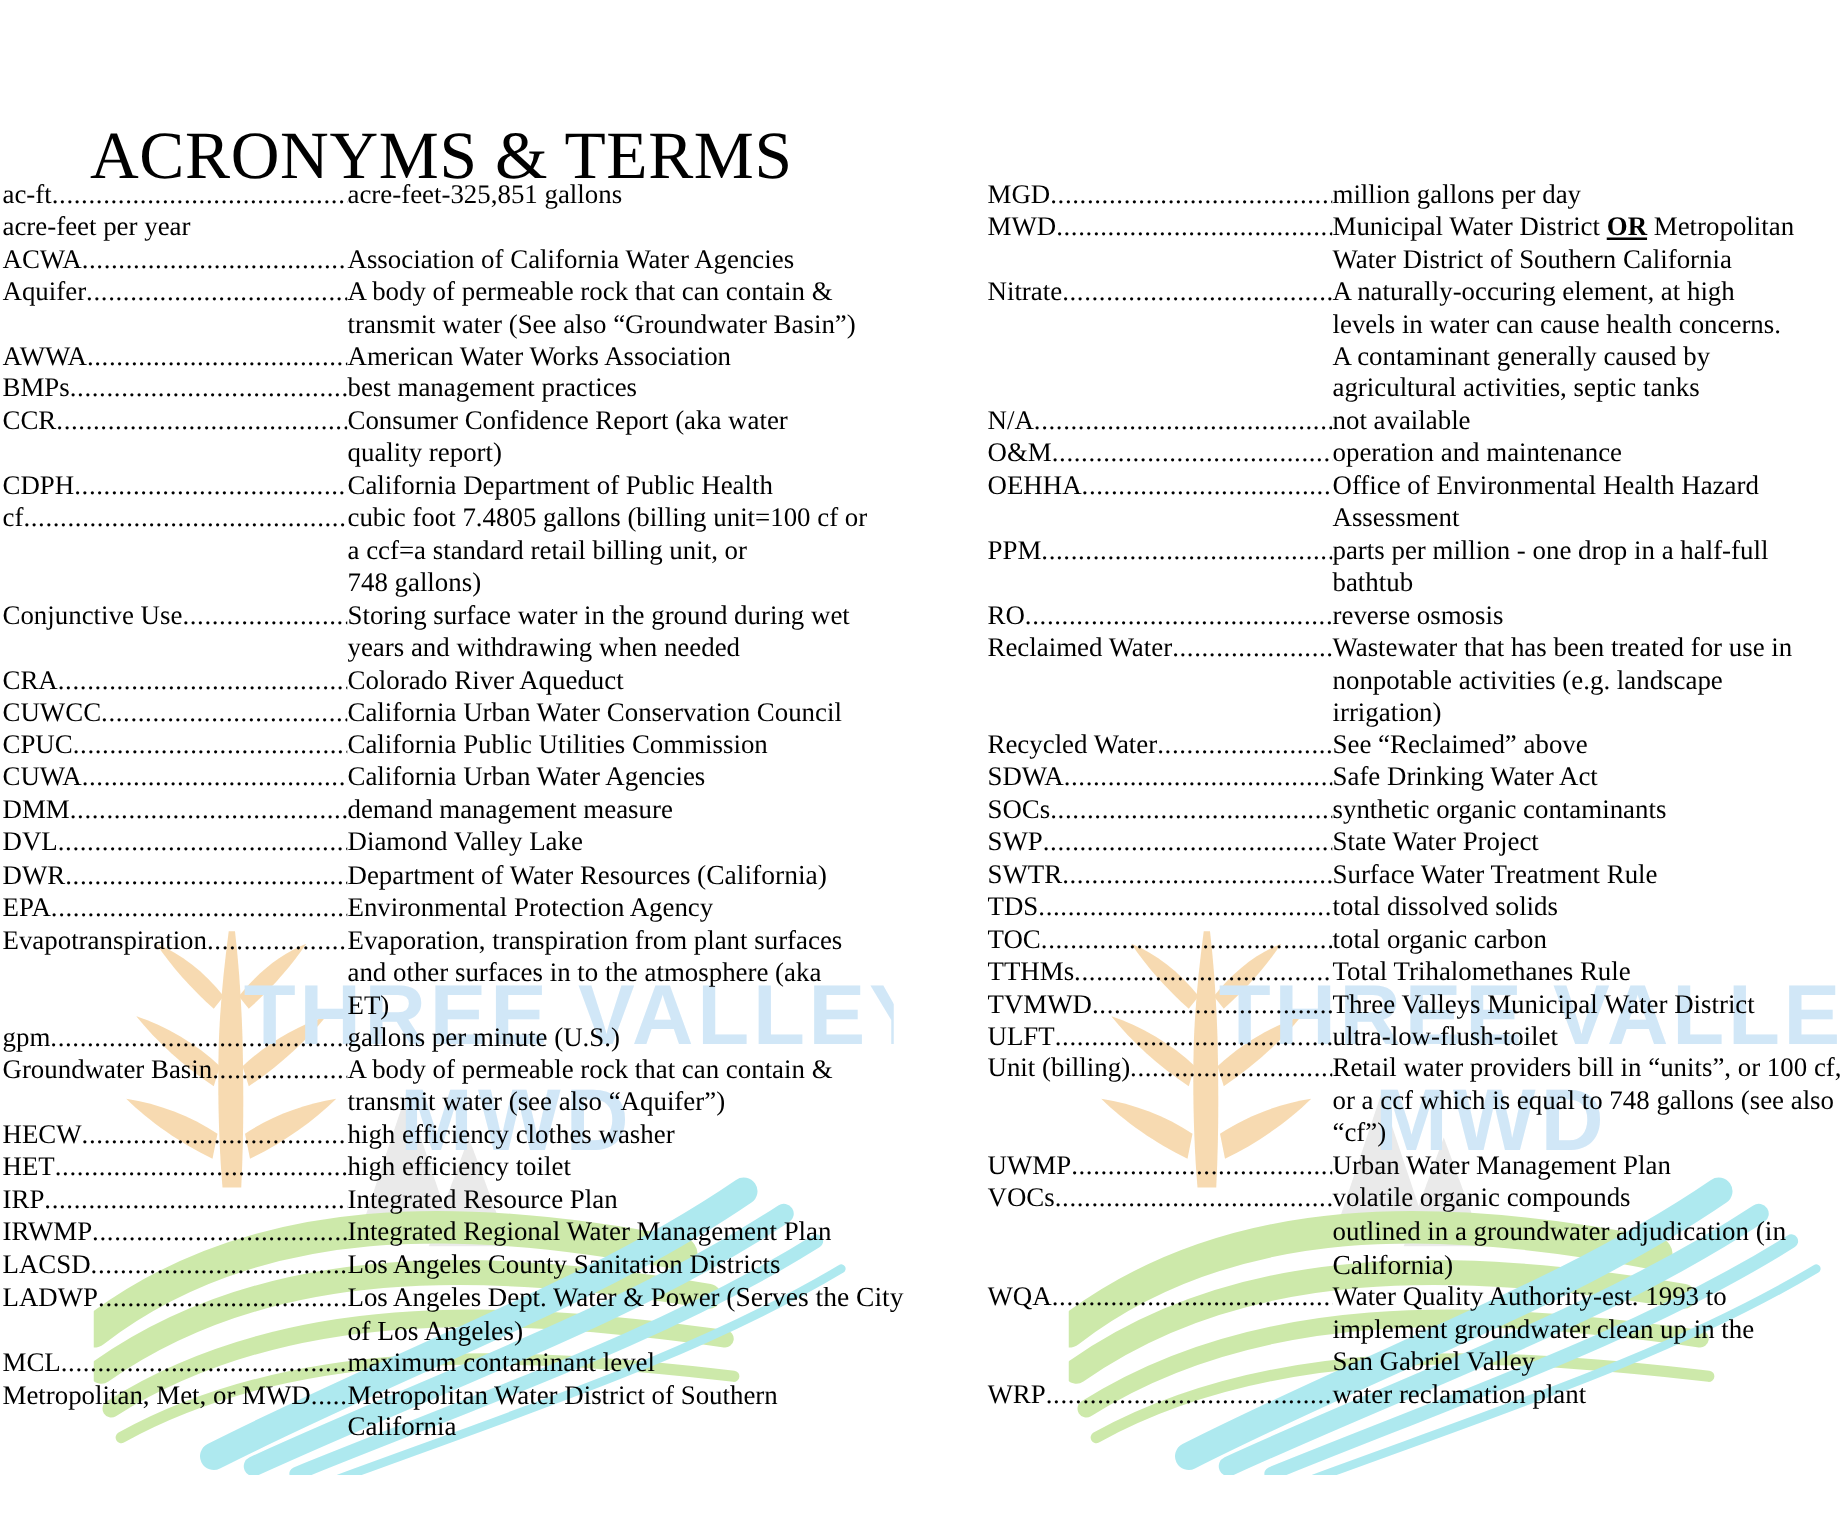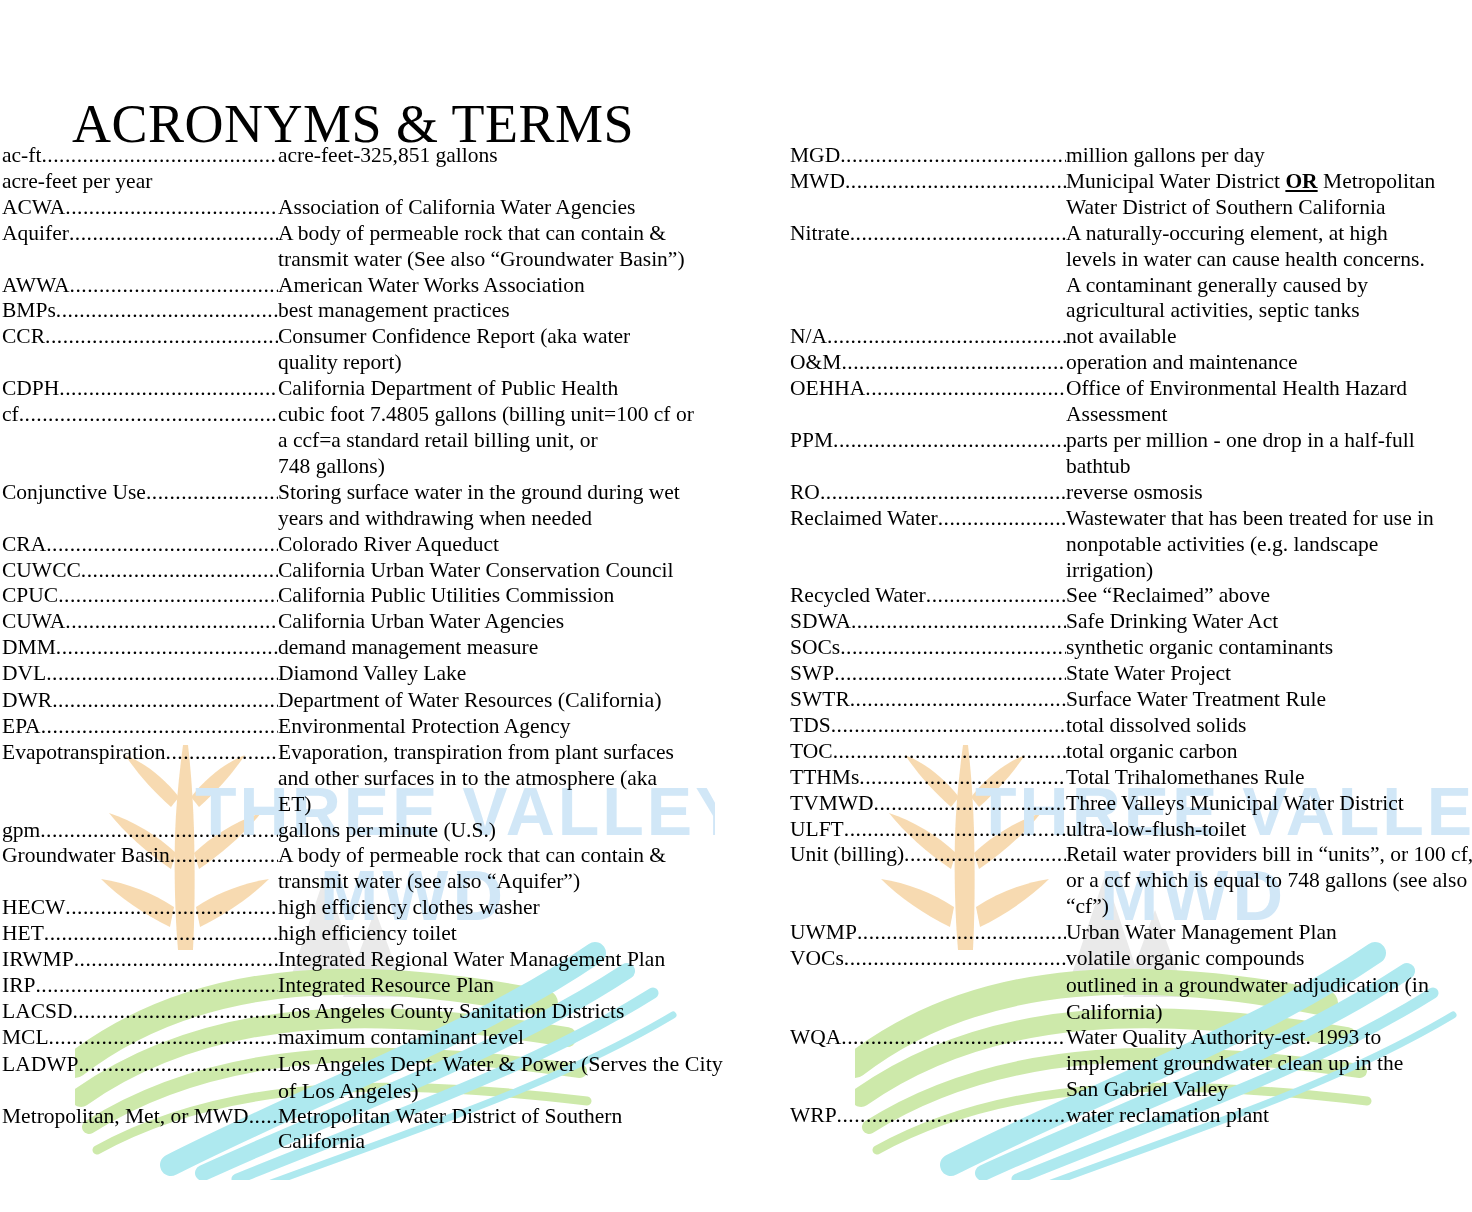--- a/index.html
+++ b/index.html
@@ -393,62 +393,62 @@
           <span class="term-box">
             <span class="term">HET</span>
             <span class="leader"></span>
           </span>
           <span class="def-first">high efficiency toilet</span>
         </div>
       </div>
       <div class="entry">
         <div class="entry-head">
           <span class="term-box">
+            <span class="term">IRP</span>
+            <span class="leader"></span>
+          </span>
+          <span class="def-first">Integrated Resource Plan</span>
+        </div>
+      </div>
+      <div class="entry">
+        <div class="entry-head">
+          <span class="term-box">
             <span class="term">IRWMP</span>
             <span class="leader"></span>
           </span>
           <span class="def-first">Integrated Regional Water Management Plan</span>
         </div>
       </div>
       <div class="entry">
         <div class="entry-head">
           <span class="term-box">
-            <span class="term">IRP</span>
-            <span class="leader"></span>
-          </span>
-          <span class="def-first">Integrated Resource Plan</span>
-        </div>
-      </div>
-      <div class="entry">
-        <div class="entry-head">
-          <span class="term-box">
             <span class="term">LACSD</span>
             <span class="leader"></span>
           </span>
           <span class="def-first">Los Angeles County Sanitation Districts</span>
         </div>
       </div>
       <div class="entry">
         <div class="entry-head">
           <span class="term-box">
+            <span class="term">LADWP</span>
+            <span class="leader"></span>
+          </span>
+          <span class="def-first">Los Angeles Dept. Water &amp; Power <span class="small">(Serves the City</span></span>
+        </div>
+        <div class="cont small">of Los Angeles)</div>
+      </div>
+      <div class="entry">
+        <div class="entry-head">
+          <span class="term-box">
             <span class="term">MCL</span>
             <span class="leader"></span>
           </span>
           <span class="def-first">maximum contaminant level</span>
         </div>
-      </div>
-      <div class="entry">
-        <div class="entry-head">
-          <span class="term-box">
-            <span class="term">LADWP</span>
-            <span class="leader"></span>
-          </span>
-          <span class="def-first">Los Angeles Dept. Water &amp; Power <span class="small">(Serves the City</span></span>
-        </div>
-        <div class="cont small">of Los Angeles)</div>
       </div>
       <div class="entry">
         <div class="entry-head">
           <span class="term-box">
             <span class="term">Metropolitan, Met, or MWD</span>
             <span class="leader"></span>
           </span>
           <span class="def-first">Metropolitan Water District of Southern</span>
         </div>
         <div class="cont">California</div>

